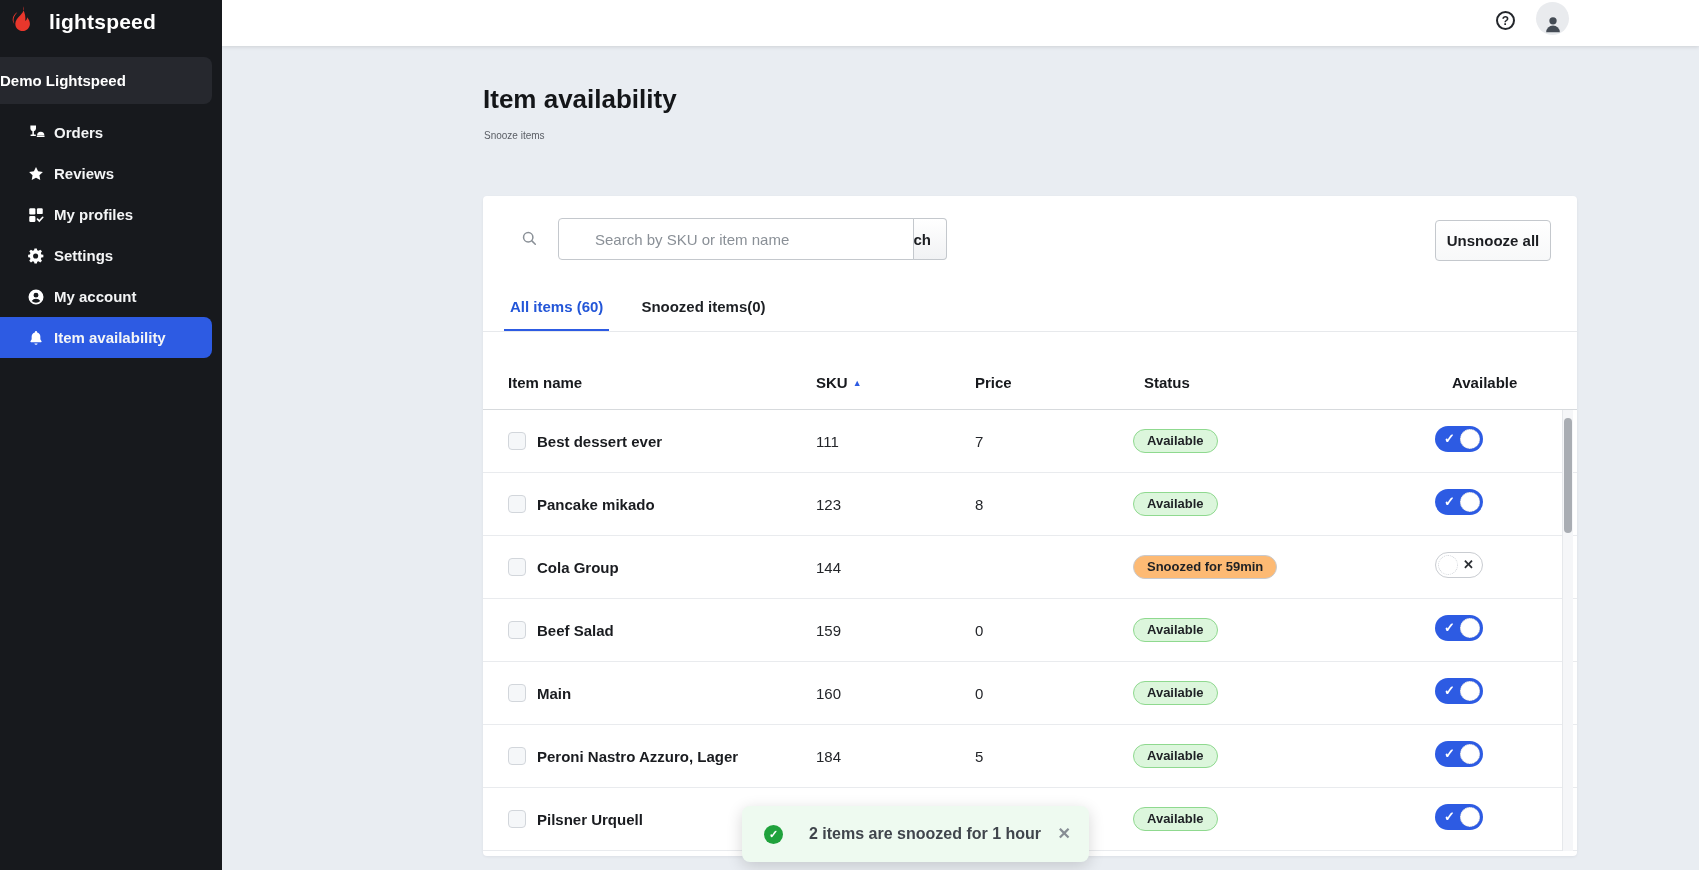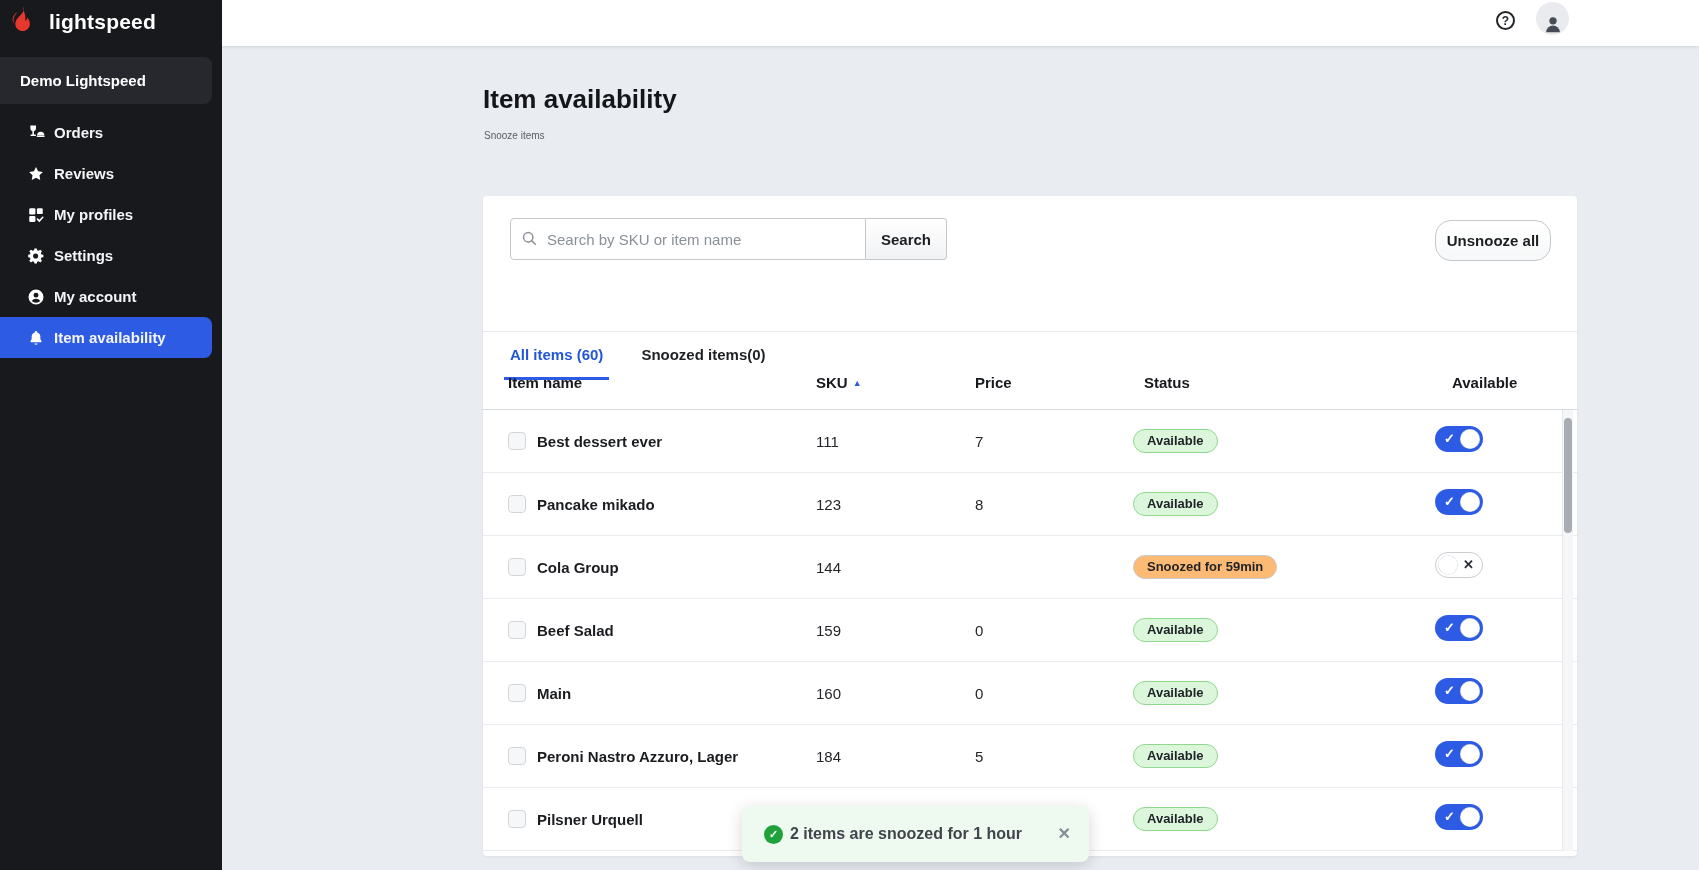--- a/index.html
+++ b/index.html
@@ -4,21 +4,21 @@
 <style>
   * { margin:0; padding:0; box-sizing:border-box; }
   html,body { width:1699px; height:870px; overflow:hidden; }
   body { font-family:"Liberation Sans", sans-serif; background:#e9edf2; position:relative; color:#1c1e22; }
 
   
   .sidebar { position:absolute; left:0; top:0; width:222px; height:870px; background:#17191d; z-index:10; }
   .logo { position:absolute; left:10px; top:6px; display:flex; align-items:center; gap:4px; }
   .logo-text { color:#fff; font-size:21px; font-weight:600; letter-spacing:.2px;margin-left:12px; }
   .workspace { position:absolute; left:0; top:57px; width:212px; height:47px; background:#26282e;
-               border-radius:0 8px 8px 0; display:flex; align-items:center; padding-left:20px;
+               border-radius:0 8px 8px 0; display:flex; align-items:center; 
                color:#fff; font-size:15px; font-weight:700; }
   .nav { position:absolute; left:0; top:112px; width:212px; }
   .nav-item { height:41px; display:flex; align-items:center; cursor:pointer; }
   .nav-item.active { background:#2d5be3; border-radius:0 8px 8px 0; }
   .nav-icon { width:18px; height:18px; margin-left:27px; display:inline-flex; }
   .nav-icon svg { width:18px; height:18px; }
   .nav-label { margin-left:9px; color:#f4f5f6; font-size:15px; font-weight:600; }
 
   
   .topbar { position:absolute; left:222px; top:0; width:1477px; height:46px; background:#fff;
@@ -33,33 +33,33 @@
   .page-title { position:absolute; left:483px; top:84px; font-size:26px; font-weight:800; color:#141619; }
   .page-subtitle { position:absolute; left:484px; top:130px; font-size:10px; color:#5a5e65;text-align:right; }
 
   
   .card { position:absolute; left:483px; top:196px; width:1094px; height:660px; background:#fff;
           border-radius:4px; box-shadow:0 1px 3px rgba(16,24,40,.06); }
 
   .search-group { position:absolute; left:27px; top:22px; height:42px; display:flex; }
   .search-box { position:relative; width:356px; height:42px; }
   .search-box input { width:100%; height:100%; border:1px solid #c4c8cd; border-radius:4px 0 0 4px;
-          padding:0 10px 0 36px; font-size:15px; font-family:"Liberation Sans",sans-serif; color:#2a2d32; outline:none; }
+          padding:0 10px 0 36px; font-size:15px; font-family:"Liberation Sans",sans-serif; color:#2a2d32; outline:none;margin-left:48px; }
   .search-box input::placeholder { color:#8a9097; }
   .search-ico { position:absolute; left:11px; top:12px; width:17px; height:17px; pointer-events:none; }
   .search-btn { width:81px; height:42px; border:1px solid #c4c8cd; border-left:none; border-radius:0 4px 4px 0;
           background:linear-gradient(#ffffff,#f1f2f4); font-size:15px; font-weight:700; color:#1c1e22;
           font-family:"Liberation Sans",sans-serif; cursor:pointer; }
   .unsnooze-btn { position:absolute; right:26px; top:24px; width:116px; height:41px; border:1px solid #c4c8cd;
-          border-radius:16px; background:linear-gradient(#ffffff,#f7f8f9); font-size:15px; font-weight:700;
+          border-radius:4px; background:linear-gradient(#ffffff,#f7f8f9); font-size:15px; font-weight:700;
           color:#1c1e22; font-family:"Liberation Sans",sans-serif; cursor:pointer; }
 
   .tabs { position:absolute; left:21px; top:100px; display:flex; height:36px; }
   .tab { padding:2px 6px 0; margin-right:26px; font-size:15px; font-weight:700; color:#1d2024;
-         height:36px; cursor:pointer;margin-top:48px; }
+         height:36px; cursor:pointer; }
   .tab.active { color:#2356d8; border-bottom:3px solid #2d5be3; }
   .tabs-divider { position:absolute; left:0; right:0; top:135px; height:1px; background:#e7e9ec; }
 
   .thead { position:absolute; left:0; right:0; top:136px; height:78px; border-bottom:1px solid #d7dadd; }
   .th { position:absolute; bottom:18px; font-size:15px; font-weight:700; color:#17191d; }
   .th-name{left:25px} .th-sku{left:333px} .th-price{left:492px} .th-status{left:661px} .th-avail{left:969px}
   .sort-arrow { color:#2d5be3; font-size:9px; margin-left:5px; vertical-align:2px; }
 
   .rows { position:absolute; left:0; right:0; top:214px; }
   .row { position:relative; height:63px; border-bottom:1px solid #e9ebee; }
@@ -88,21 +88,21 @@
                   border-left:1px solid #e6e8eb; }
   .scroll-thumb { position:absolute; top:8px; left:1px; width:8px; height:115px; background:#a9adb3;
                   border-radius:4px; cursor:grab; }
 
   
   .toast { position:absolute; left:742px; top:806px; width:347px; height:56px; background:#eefaf0;
            border-radius:8px; box-shadow:0 4px 16px rgba(0,0,0,.16); display:flex; align-items:center;
            padding-left:22px; z-index:30; }
   .toast-check { width:19px; height:19px; background:#1fa23c; border-radius:50%; color:#fff; font-size:11px;
                  font-weight:700; display:flex; align-items:center; justify-content:center; flex:none; }
-  .toast-msg { margin-left:7px; font-size:16px; font-weight:700; color:#40454c; }
+  .toast-msg { margin-left:26px; font-size:16px; font-weight:700; color:#40454c; }
   .toast-close { position:absolute; right:18px; top:18px; color:#878d94; font-size:16px; font-weight:700; cursor:pointer; }
 </style>
 </head>
 <body>
 
 <aside class="sidebar">
   <div class="logo">
     <span>
       <svg viewBox="0 0 26 30" width="23" height="27">
           <path fill="#e8372c" d="M14.8 0c1.7 4.6-.4 7.4-3.1 10.1C8.6 13.2 6 15.9 6 19.7 6 24.4 9.7 28 14.3 28c4.6 0 8.2-3.7 8.2-8.3 0-2.9-1.3-5.1-3.3-7.3.3 2-.6 3.3-2 4.2.7-3.7-.2-9.2-2.4-12.6z"></path>

